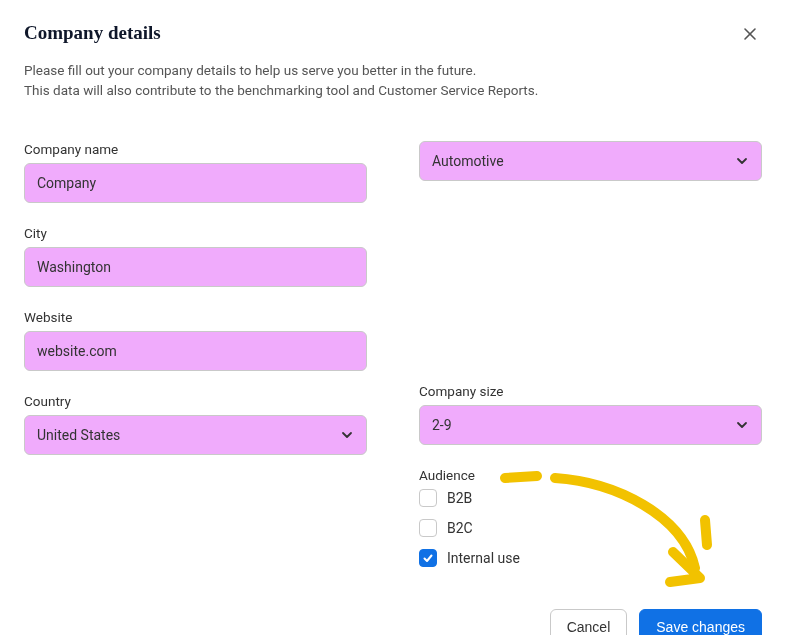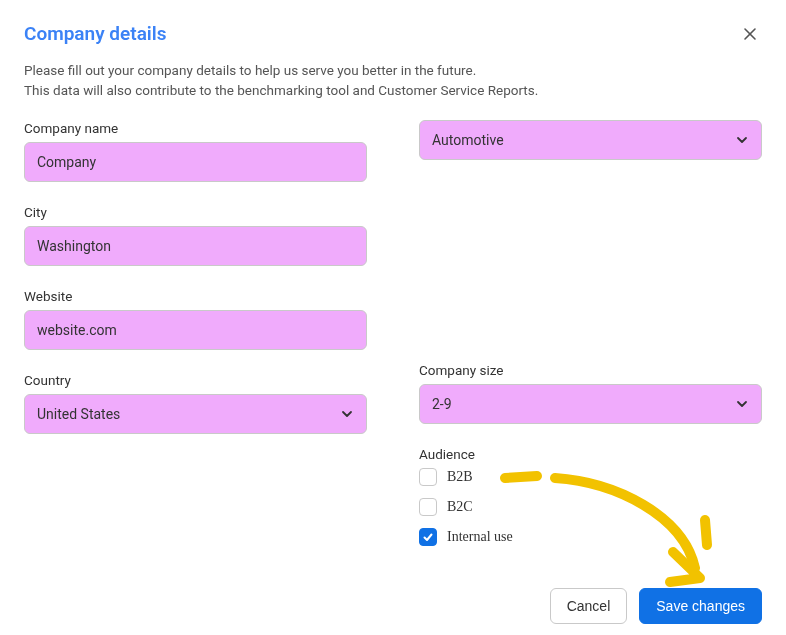--- a/index.html
+++ b/index.html
@@ -14,37 +14,38 @@
     }
     .modal-header {
       display: flex;
       justify-content: space-between;
       align-items: flex-start;
       margin-bottom: 14px;
     }
     .modal-title {
       font-size: 19px;
       font-weight: 600;
-      color: #3b82f6;
+      color: #0f172a;
+      font-family: Liberation Serif, serif;
     }
     .close-btn {
       background: none;
       border: none;
       cursor: pointer;
       padding: 4px;
       color: #555;
       display: flex;
       align-items: center;
       justify-content: center;
     }
     .description {
       font-size: 13.5px;
       color: #555;
       line-height: 1.5;
-      margin-bottom: 19px;
+      margin-bottom: 40px;
     }
     .columns {
       display: flex;
       gap: 52px;
     }
     .col {
       flex: 1;
       display: flex;
       flex-direction: column;
     }
@@ -97,21 +98,20 @@
       justify-content: center;
       flex-shrink: 0;
     }
     .checkbox-box.checked {
       background: #1071e5;
       border-color: #1071e5;
     }
     .checkbox-label {
       font-size: 14px;
       color: #333;
-      font-family: Liberation Serif, serif;
     }
     .footer {
       display: flex;
       justify-content: flex-end;
       gap: 12px;
       margin-top: 20px;
     }
     .btn {
       border-radius: 6px;
       padding: 9px 16px;

